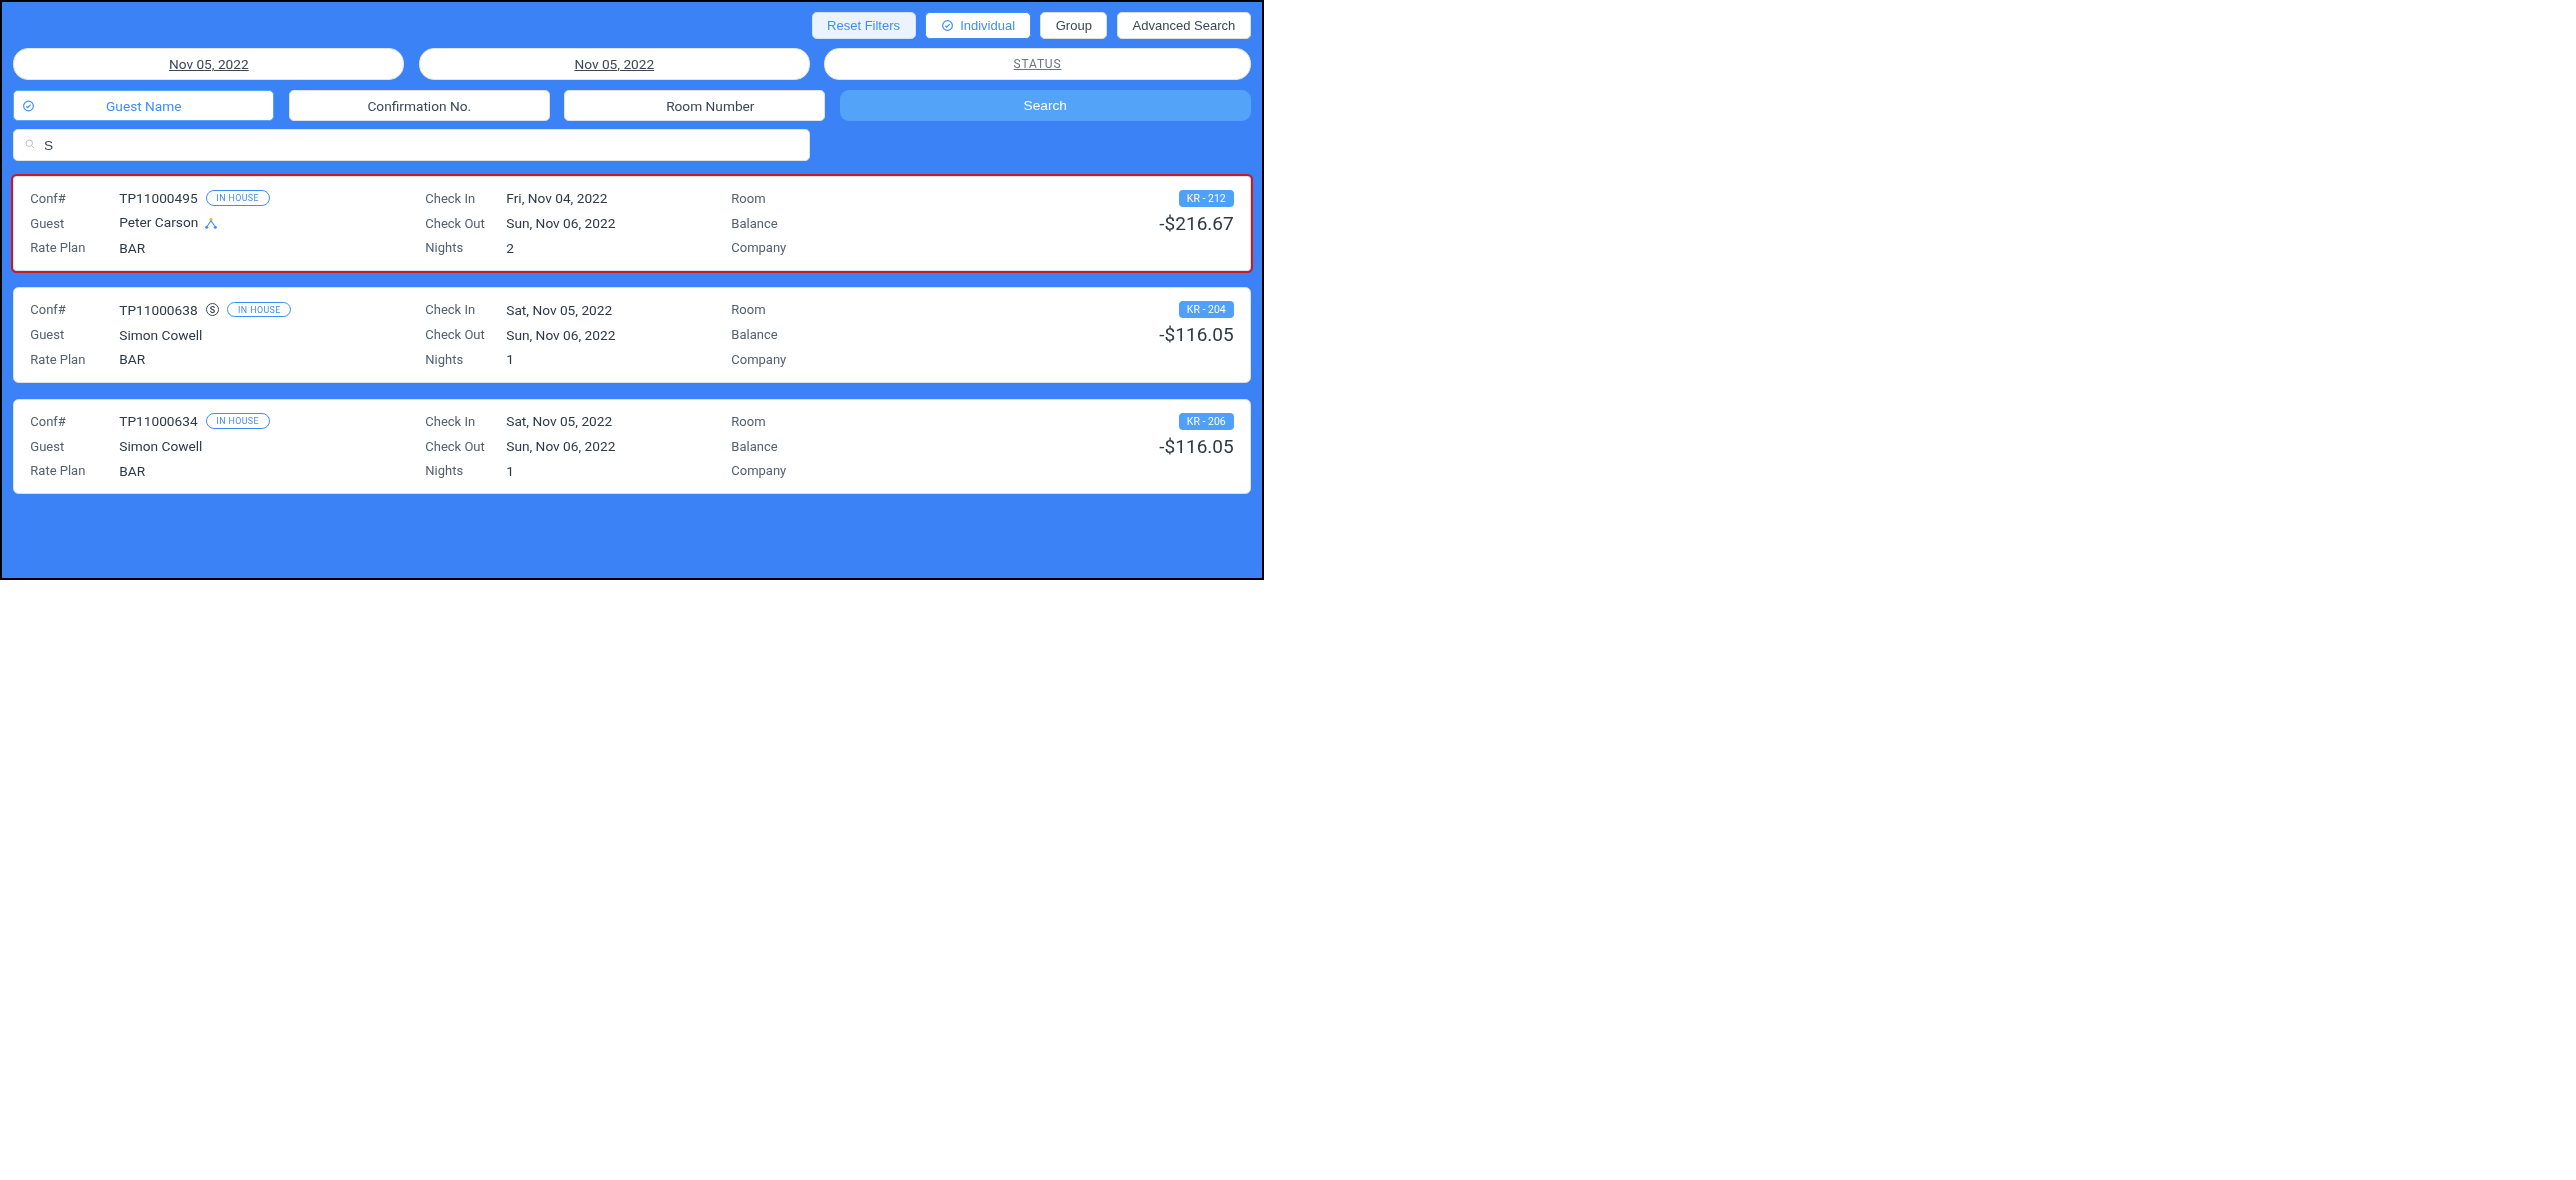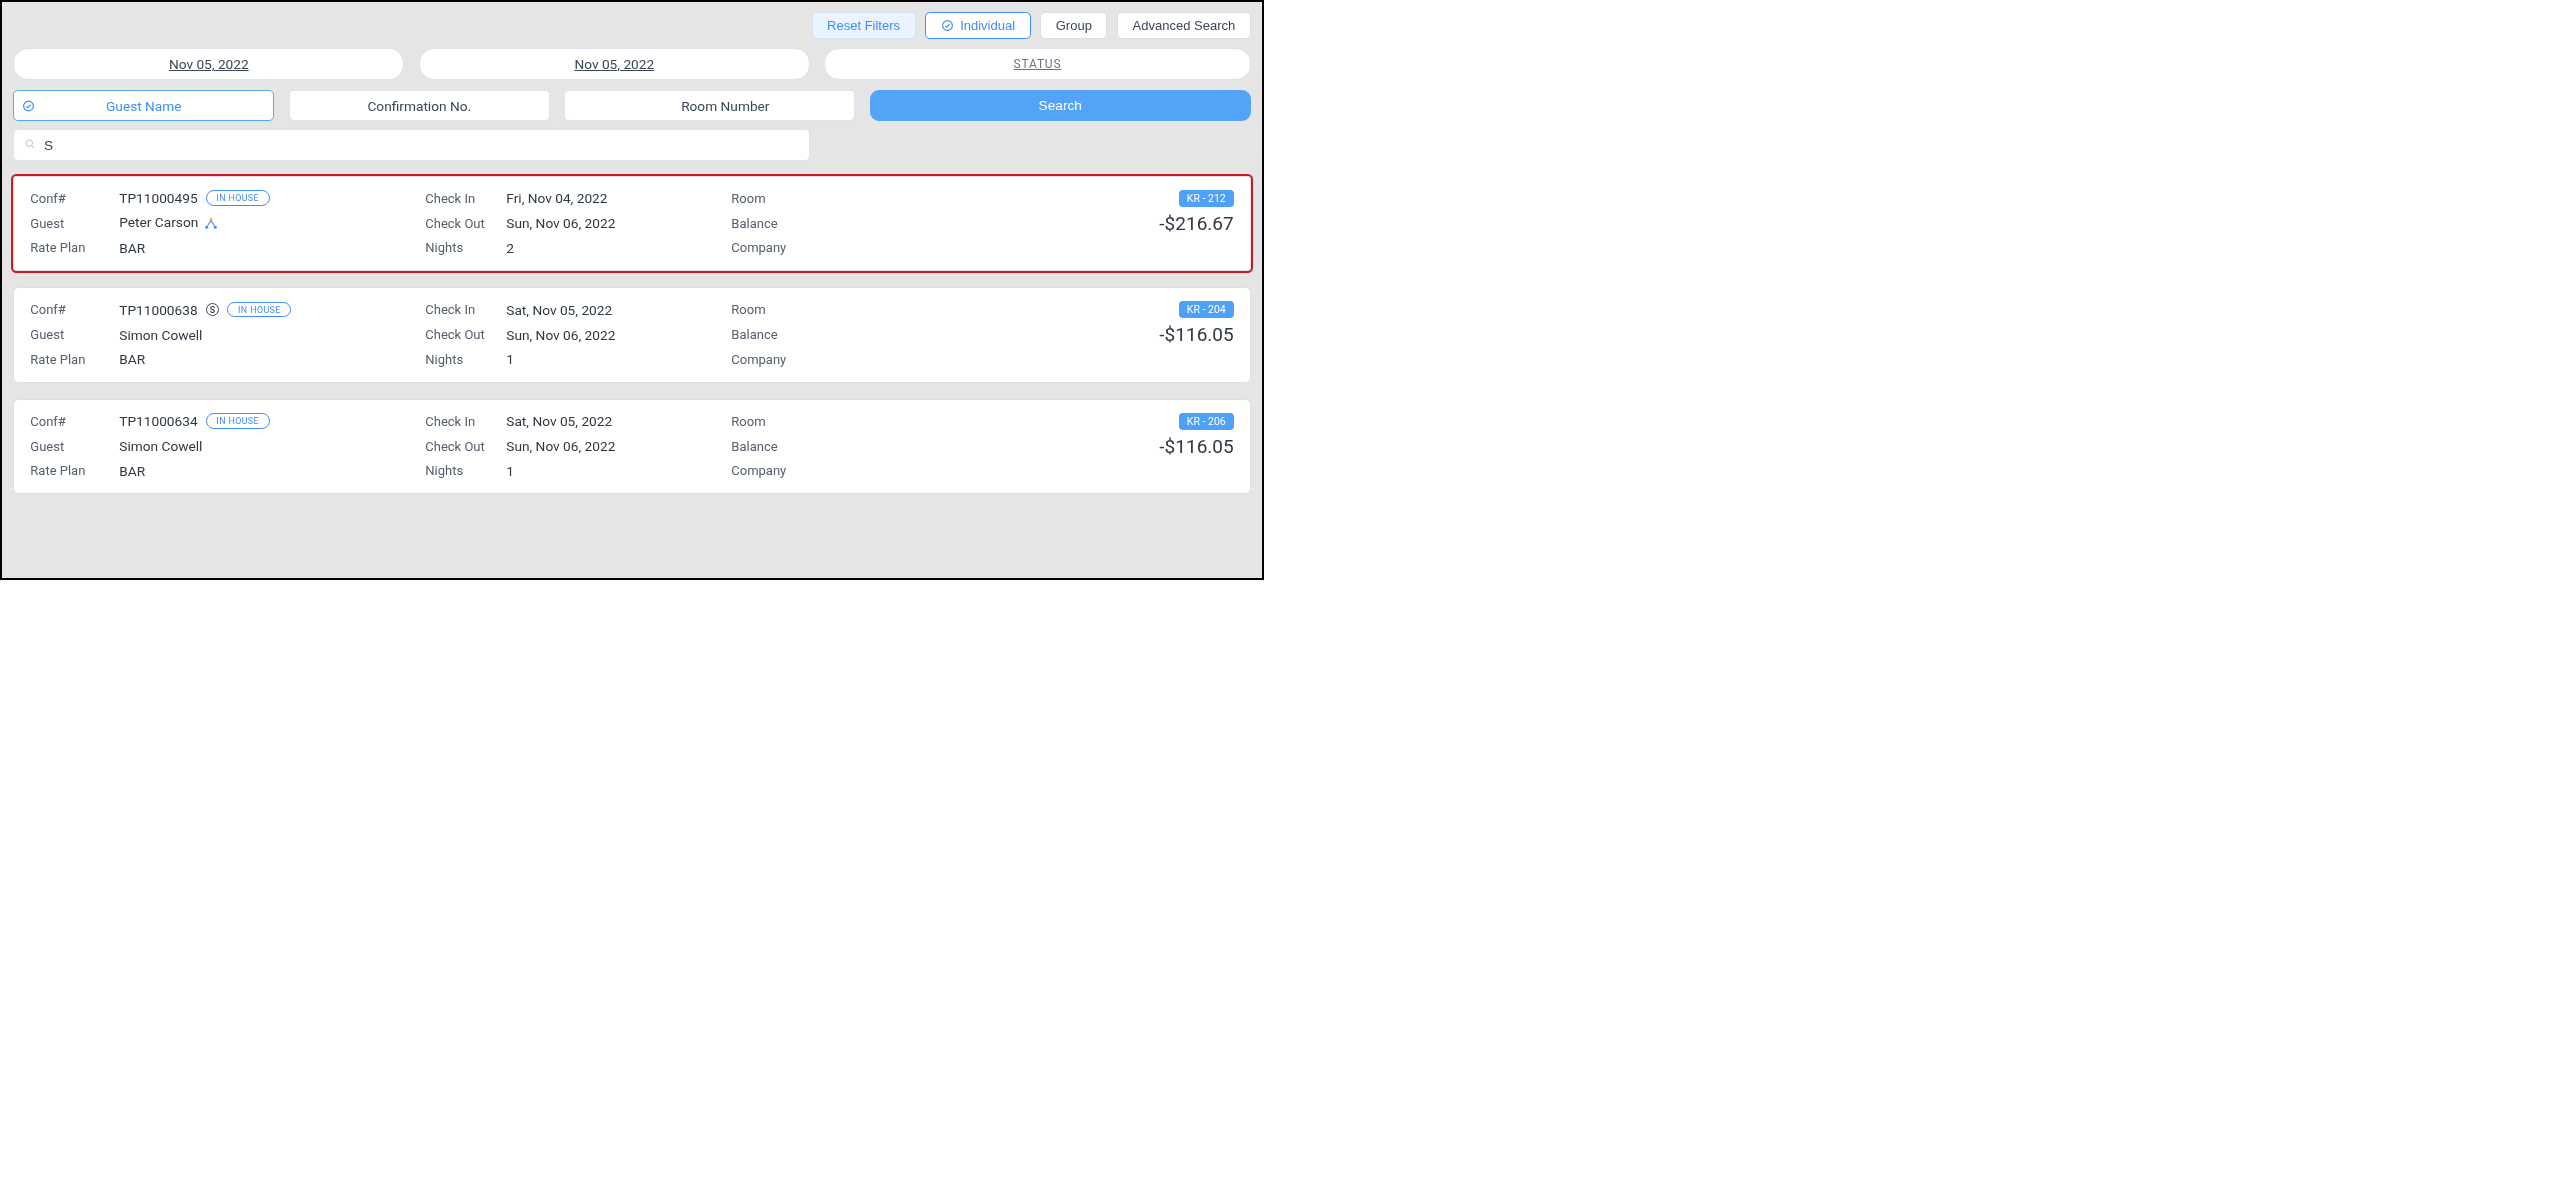--- a/index.html
+++ b/index.html
@@ -7,21 +7,21 @@
     font-family: -apple-system, BlinkMacSystemFont, "Segoe UI", Roboto, "Helvetica Neue", Arial, sans-serif;
     background: #ffffff;
     color: #3b4756;
     font-size: 13px;
   }
   .outer-frame {
     border: 2.4px solid #000;
     width: 1264px;
     height: 580px;
     position: relative;
-    background: #e5e5e5;
+    background: #3b82f6;
     overflow: hidden;
   }
   .scroll-area {
     width: 100%;
     height: 100%;
     overflow-y: scroll;
     padding: 9.7px 11.3px;
   }
   
   .top-row {
@@ -95,21 +95,21 @@
     font-size: 13.7px;
     color: #3b4756;
     background:#fff;
     position: relative;
   }
   .tab-box.guest { width: 261px; border-color:#58a4f7; color:#3f8ef7; }
   .tab-box.guest .check-left {
     position: absolute; left: 8px; top: 50%; transform: translateY(-50%);
   }
   .tab-box.conf { width: 261px; }
-  .tab-box.room { width: 291px; padding-left: 31px; }
+  .tab-box.room { width: 261px; padding-left: 31px; }
   .search-btn {
     flex: 1;
     background: #53a3f9;
     color: #fff;
     border: none;
     border-radius: 9px;
     height: 31px;
     font-size: 13.7px;
     cursor: pointer;
   }

